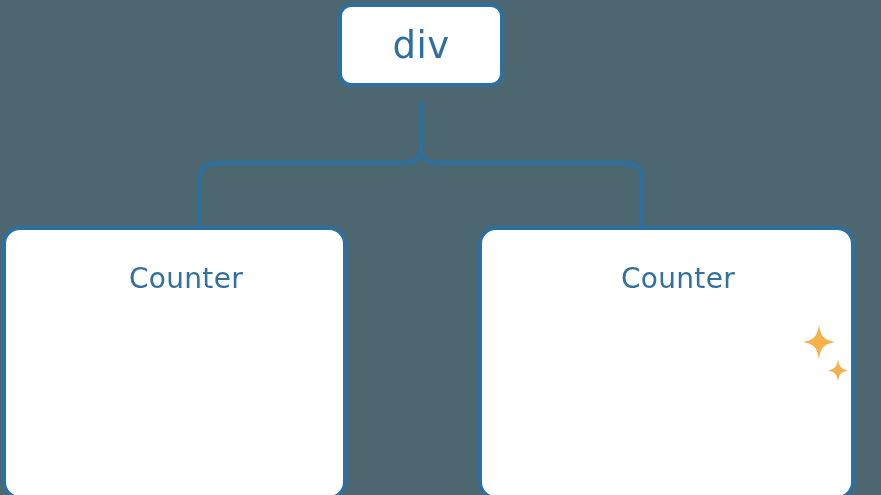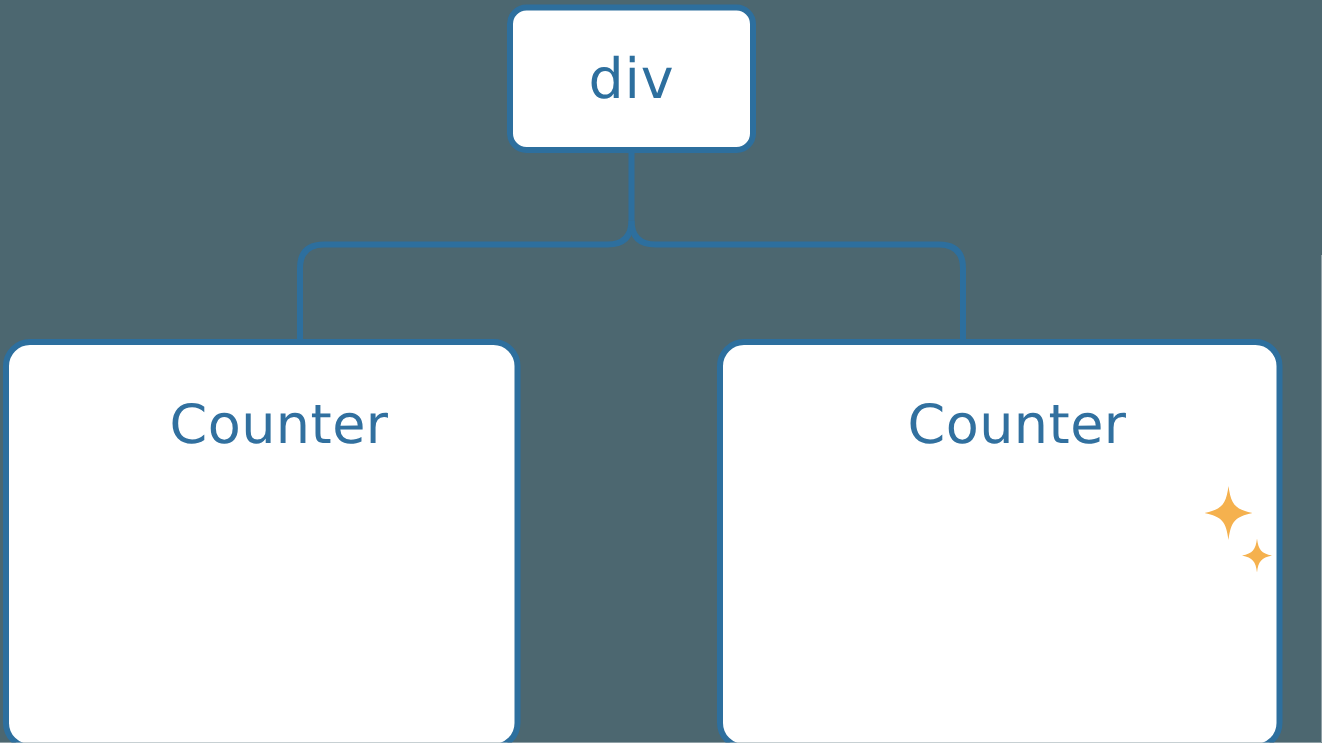--- a/index.html
+++ b/index.html
@@ -35,21 +35,21 @@
     border-radius: 14px;
     box-sizing: border-box;
     z-index: 2;
   }
 
   
   #node-div {
     left: 338px;
     top: 3px;
     width: 166px;
-    height: 99px;
+    height: 84px;
     border-radius: 13px;
     display: flex;
     align-items: center;
     justify-content: center;
   }
   #node-div .node-title {
     font-size: 37px;
     color: #2d6f9e;
     letter-spacing: 0.5px;
     line-height: 1;
@@ -68,21 +68,21 @@
     height: 274px;
   }
   #node-counter-right {
     left: 478px;
     top: 226px;
     width: 377px;
     height: 274px;
   }
   .card-title {
     text-align: center;
-    font-size: 36px;
+    font-size: 28px;
     color: #31709f;
     letter-spacing: 0.3px;
     line-height: 1.1;
     font-weight: 400;
     margin-left: 23px;
   }
 
   
   .pill-wrap {
     position: absolute;

